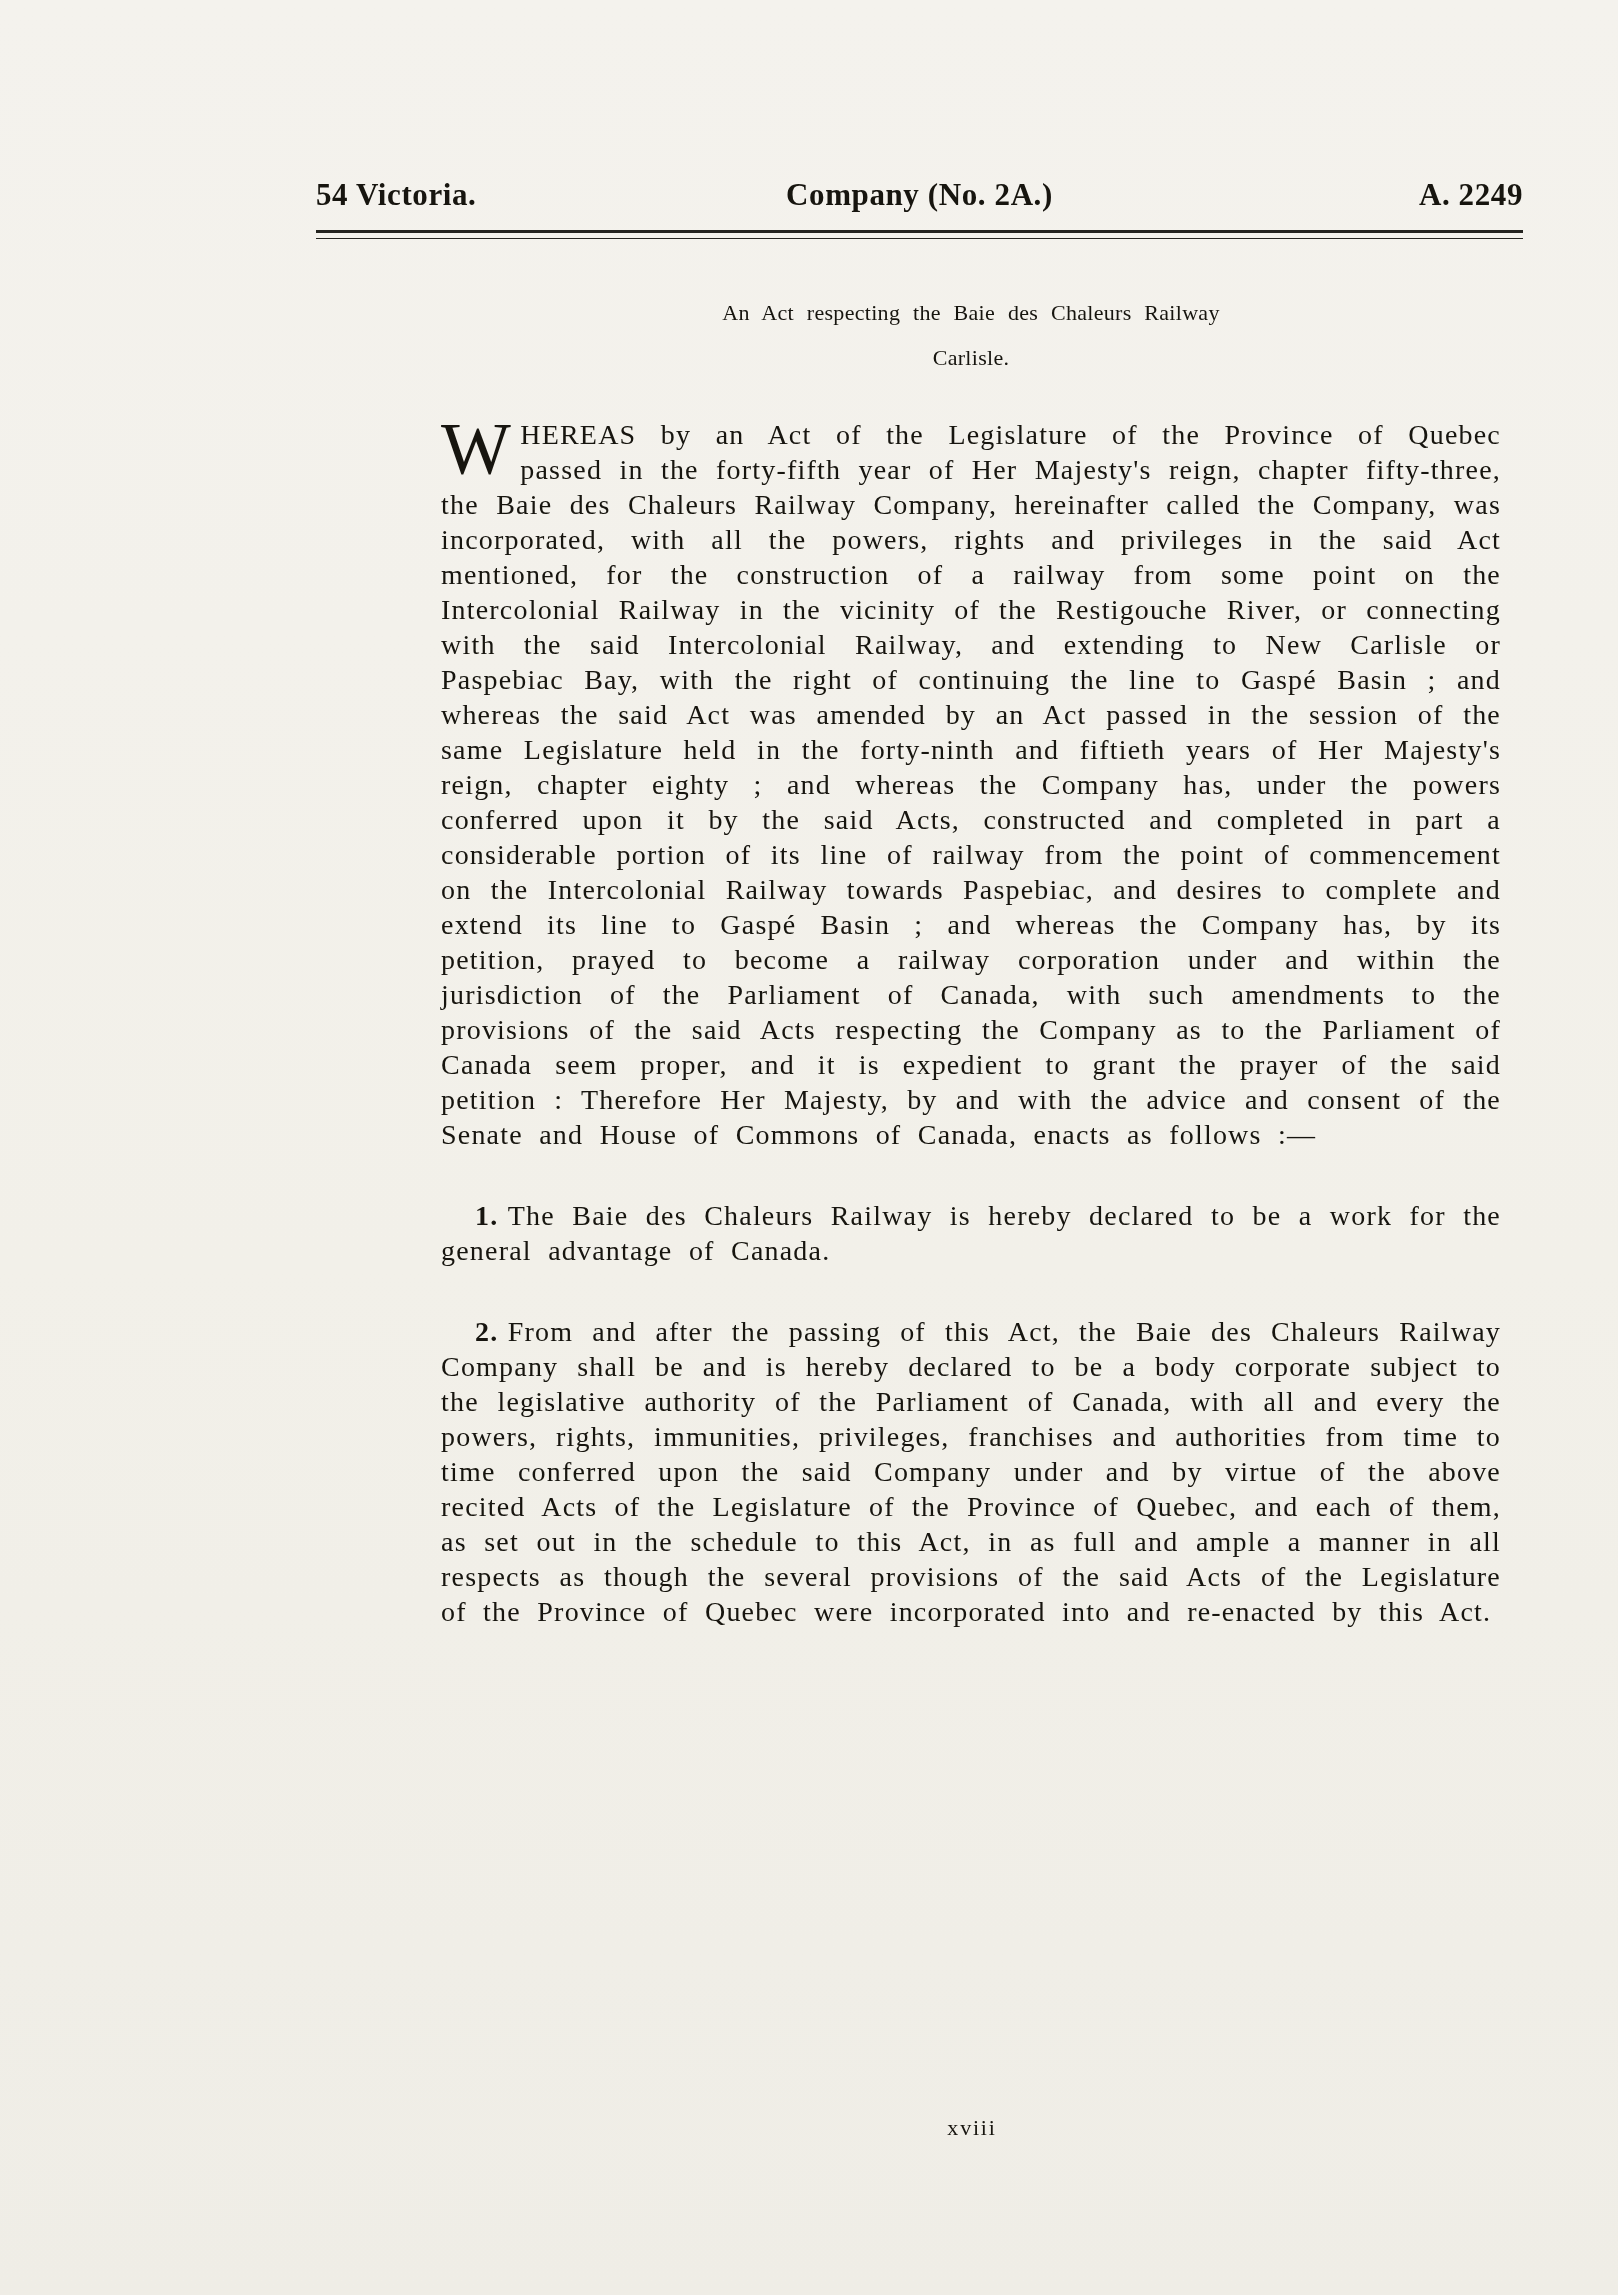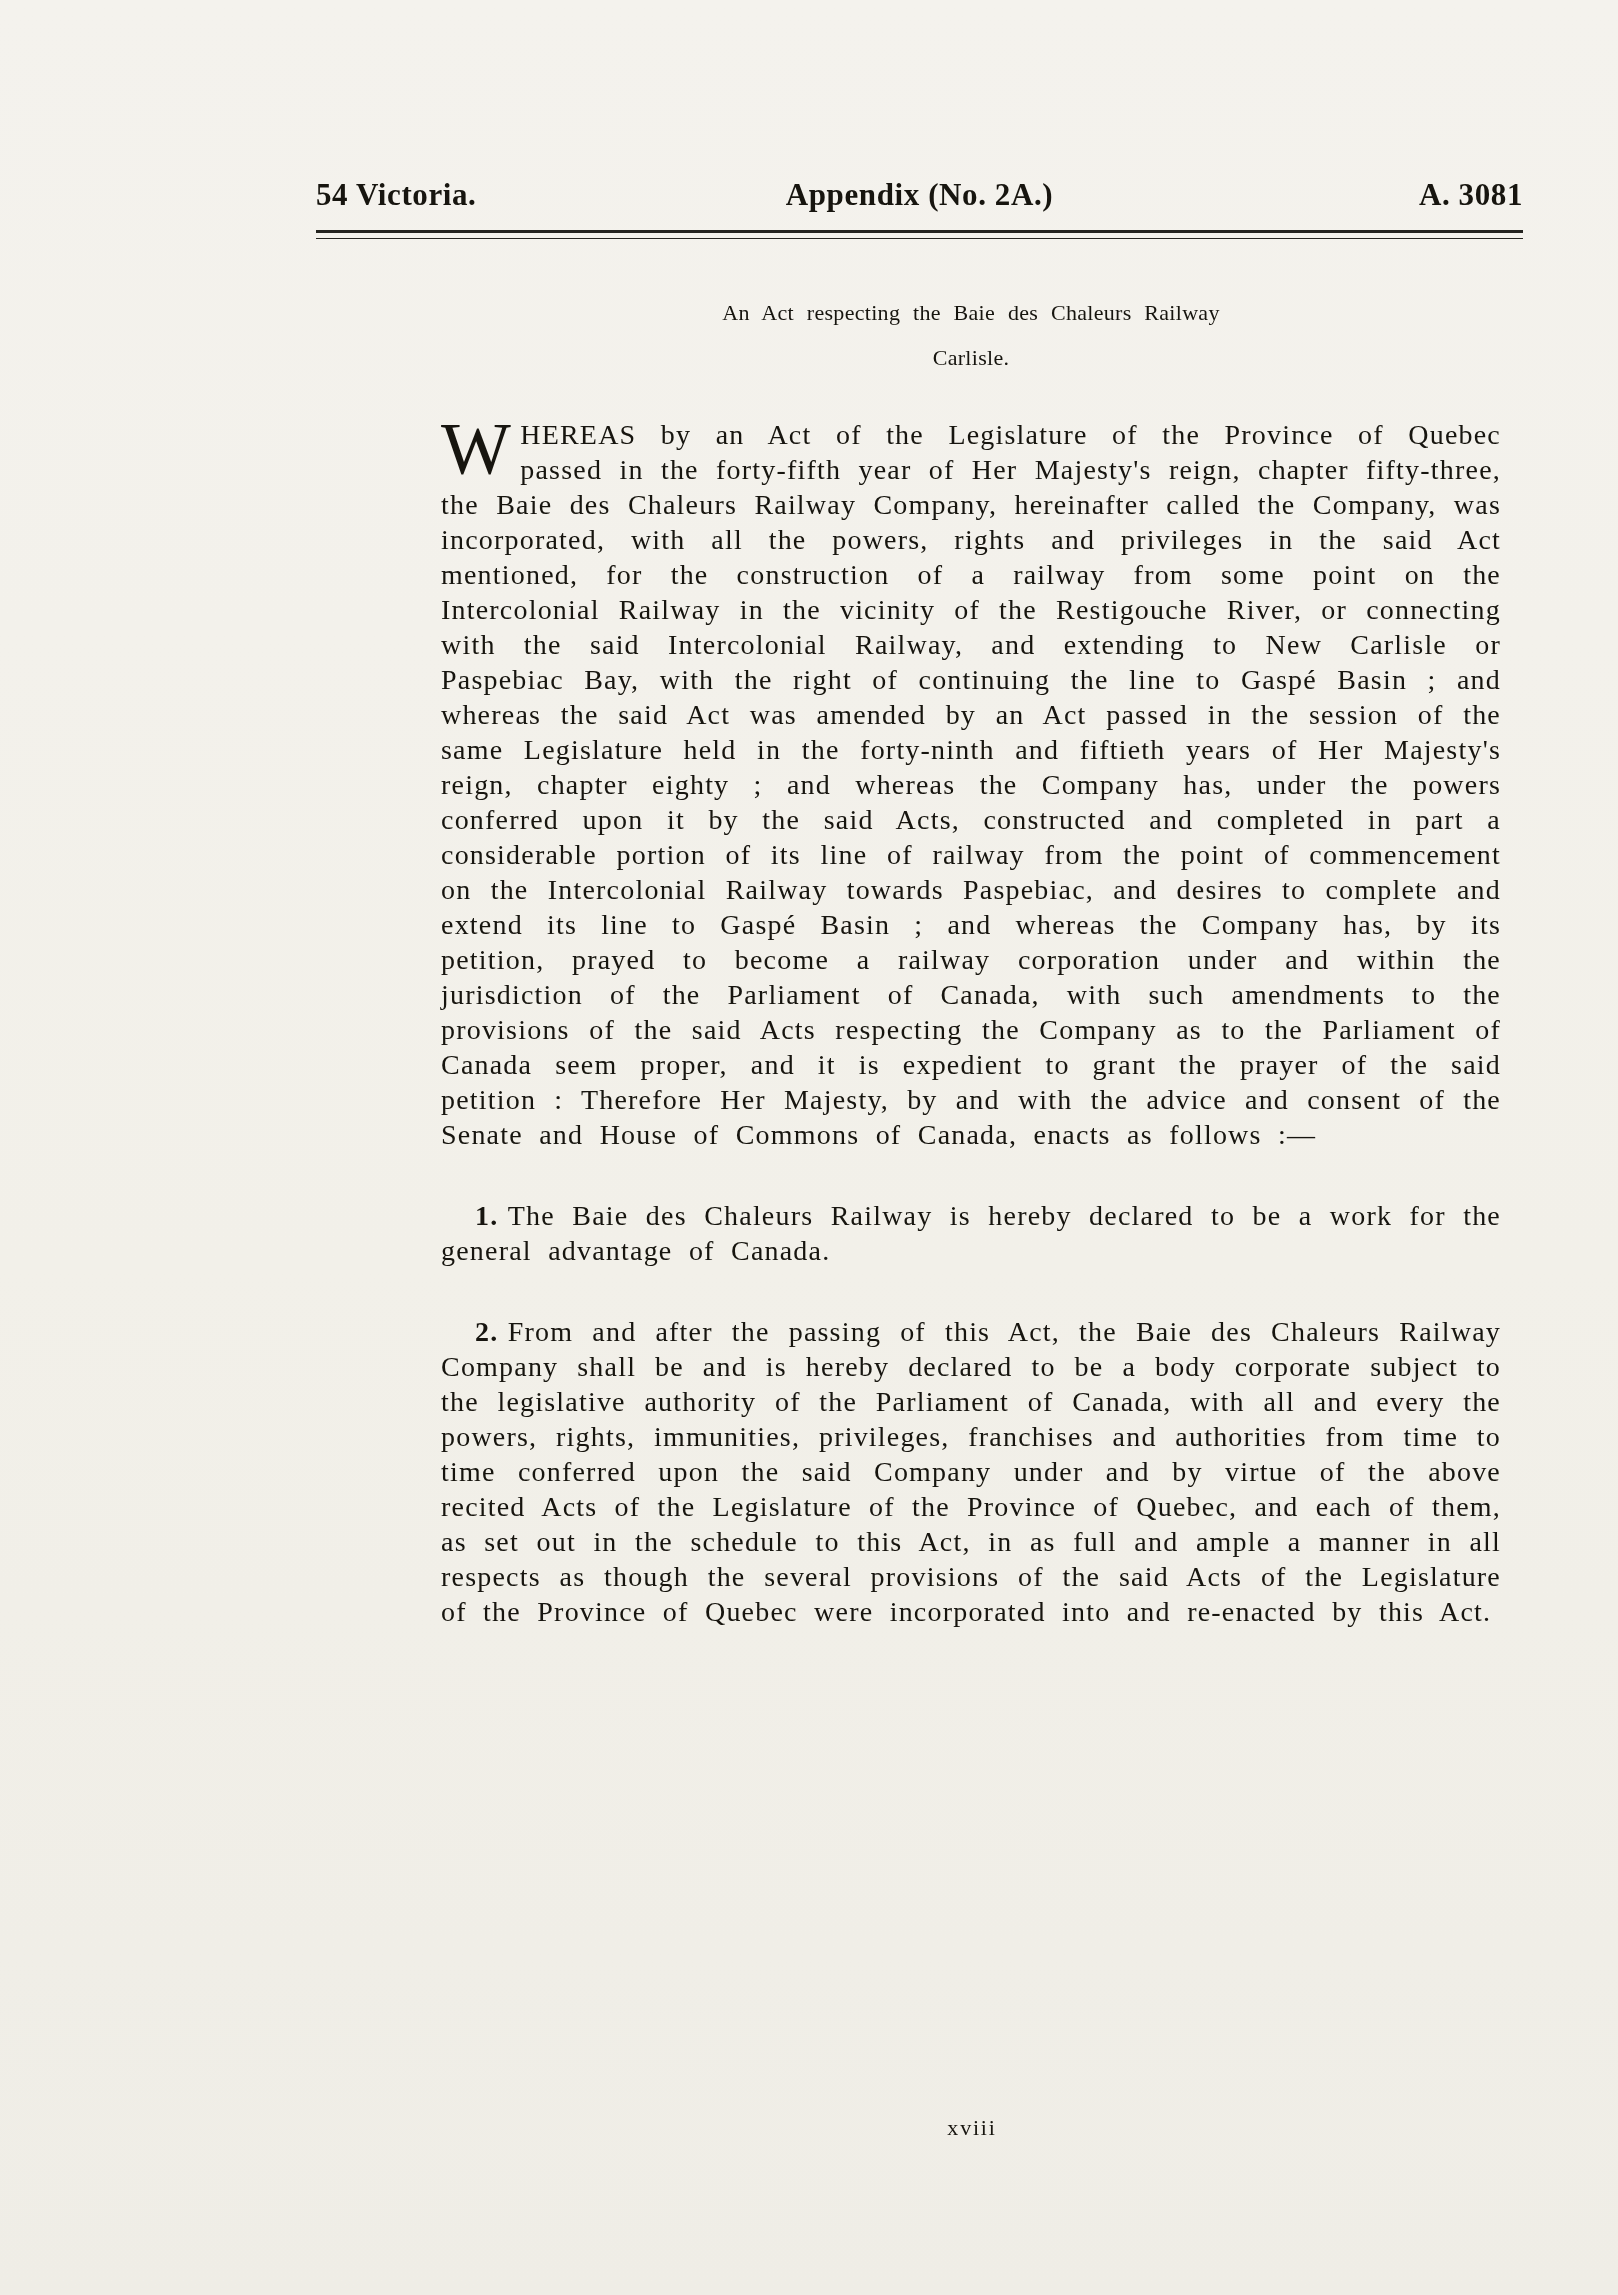--- a/index.html
+++ b/index.html
@@ -93,22 +93,22 @@
   }
 </style>
 </head>
 <body>
 
 <div class="sheet">
   <div class="content">
 
     <div class="running-header">
       <span class="hdr-left">54 Victoria.</span>
-      <span class="hdr-center">Appendix (No. 2A.)</span>
-      <span class="hdr-right">A. 3081</span>
+      <span class="hdr-center">Company (No. 2A.)</span>
+      <span class="hdr-right">A. 2249</span>
     </div>
 
     <div class="double-rule"></div>
 
     <div class="body-col">
 
       <h1 class="act-title">
         <span class="title-line">An Act respecting the Baie des Chaleurs Railway</span>
         <span class="title-line">Carlisle.</span>
       </h1>

